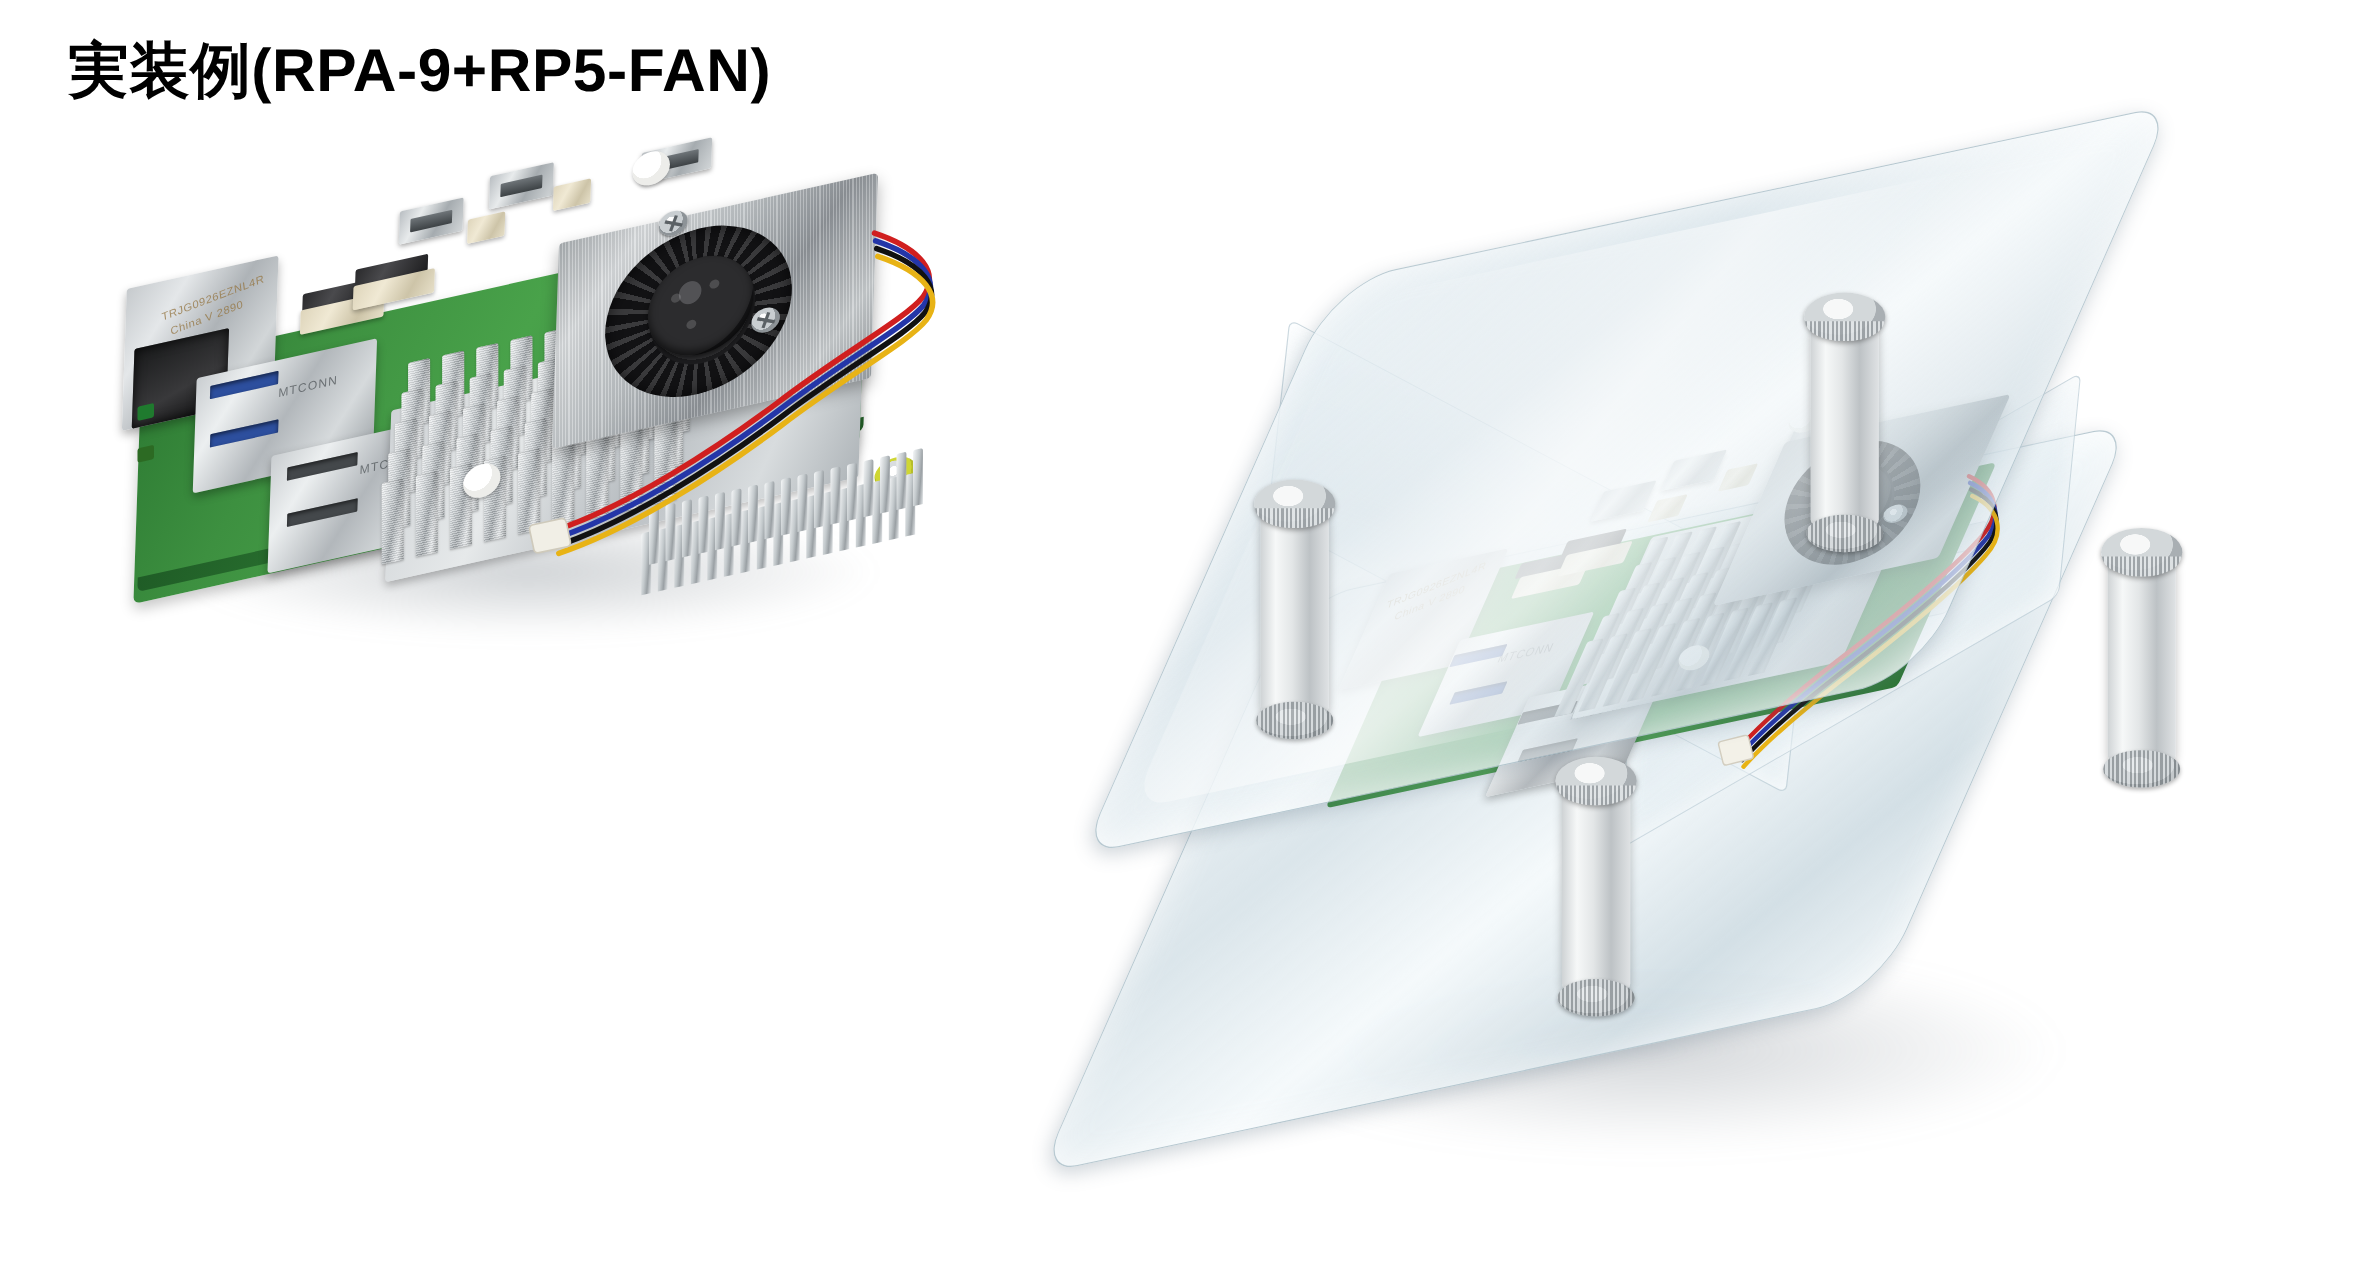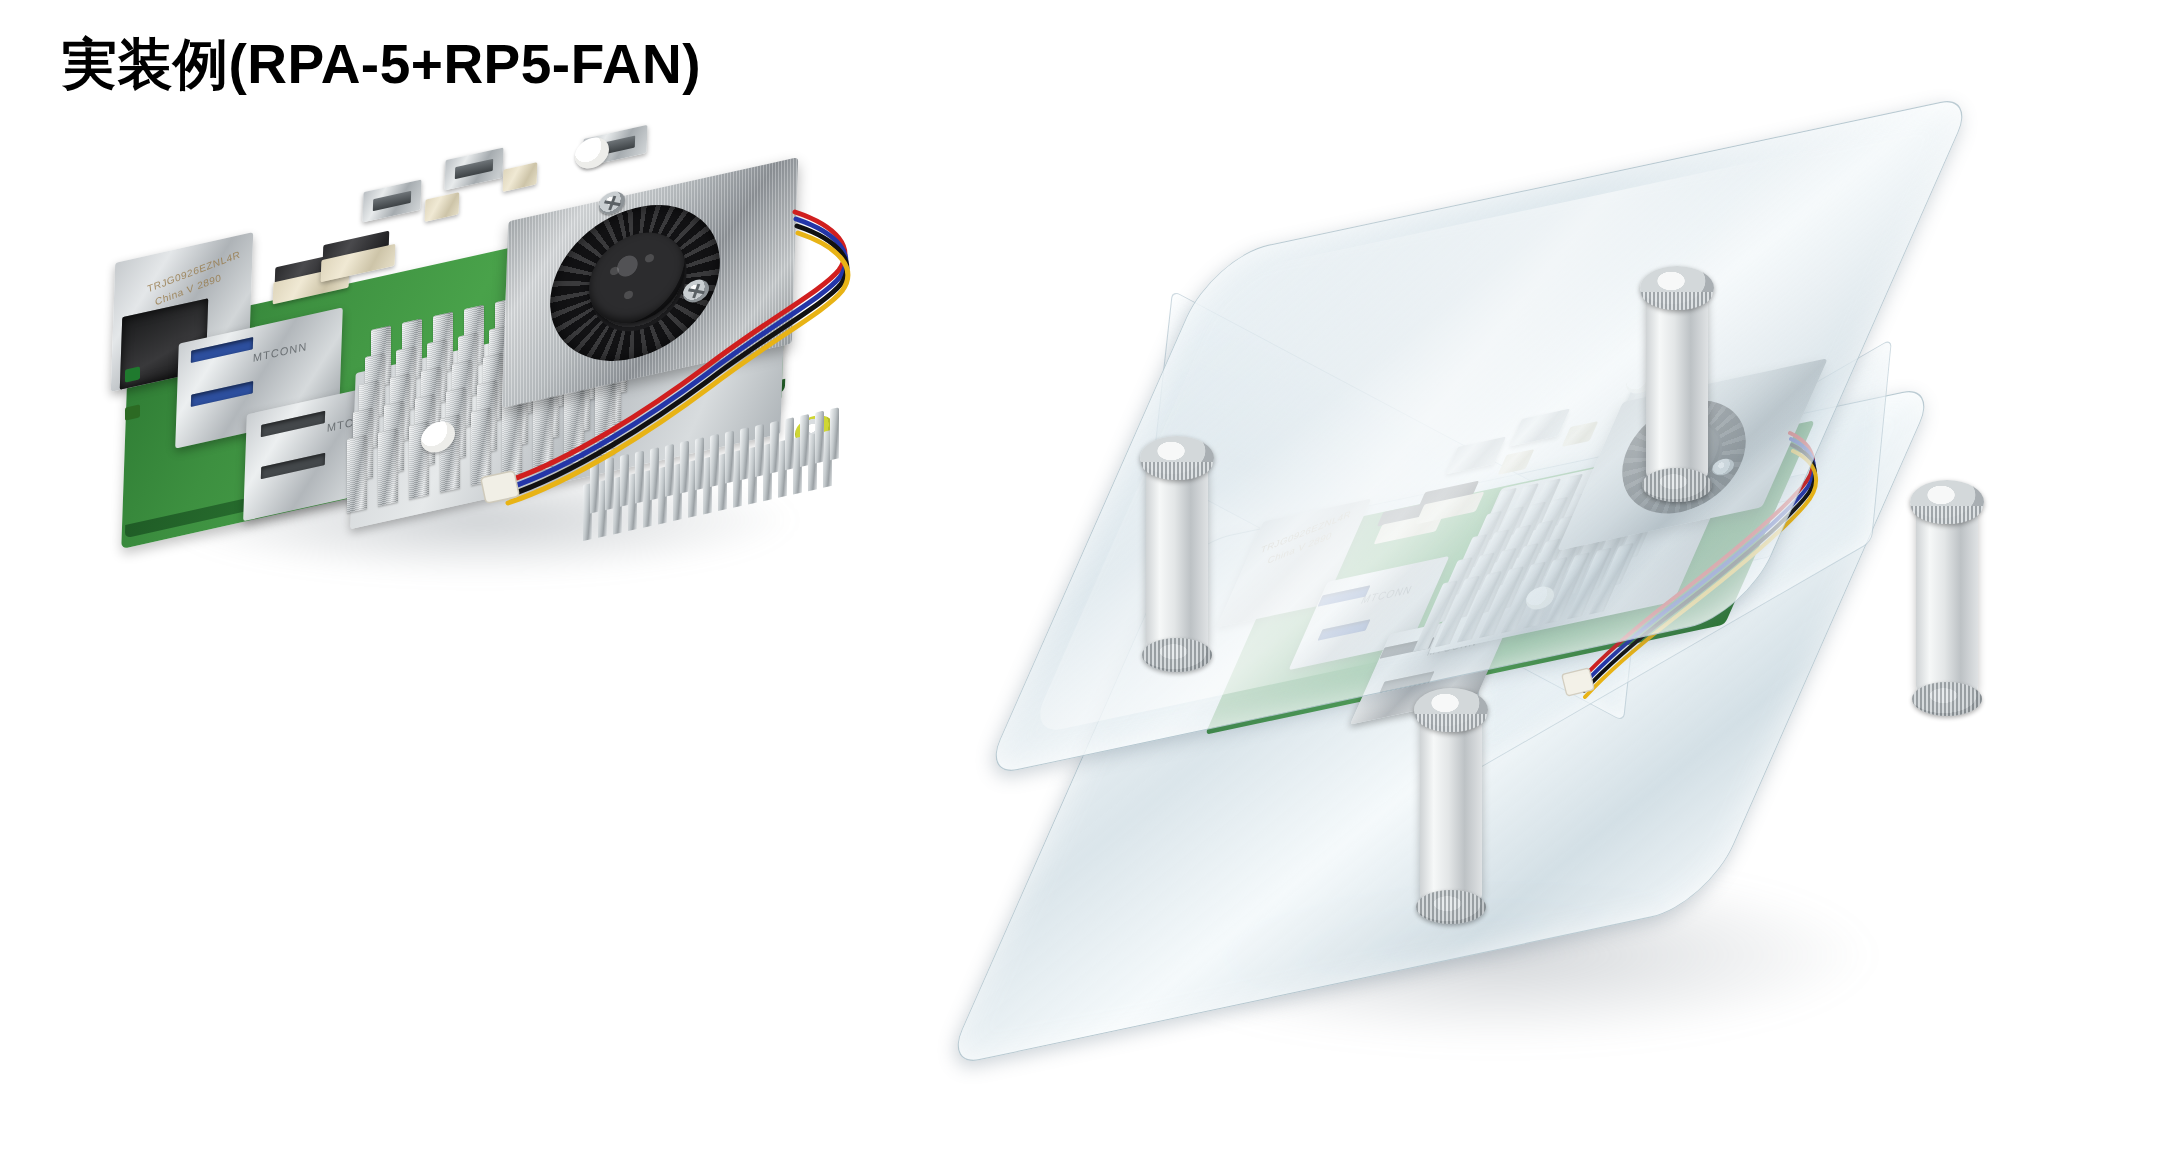--- a/index.html
+++ b/index.html
@@ -376,21 +376,21 @@
   #rightPhoto .gloss{
     position:absolute;pointer-events:none;
     background:linear-gradient(115deg,rgba(255,255,255,0) 0%,rgba(255,255,255,.55) 42%,rgba(255,255,255,.05) 60%,rgba(255,255,255,0) 100%);
   }
 </style>
 </head>
 <body>
 
 <div class="page">
 
-  <div class="title">実装例(RPA-5+RP5-FAN)</div>
+  <div class="title">実装例(RPA-9+RP5-FAN)</div>
 
   <div class="photo" id="leftPhoto">
 
     <div class="ground"></div>
 
     <div class="pcb"></div>
     <div class="pcb-edge"></div>
     <div class="padhole" style="left:700px;top:286px;"></div>
     <div class="padhole" style="left:508px;top:98px;"></div>
 

